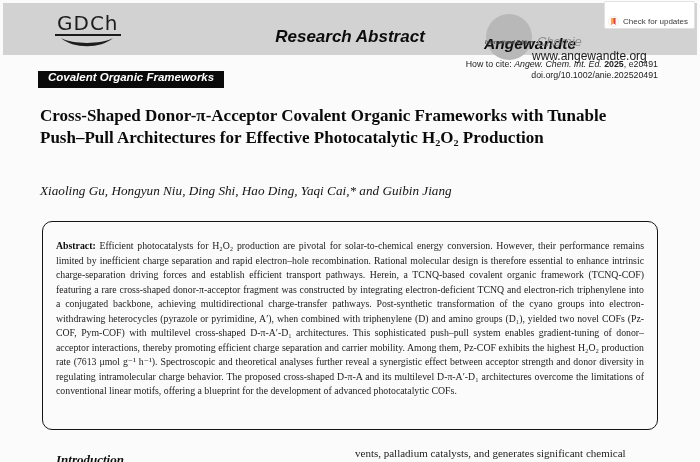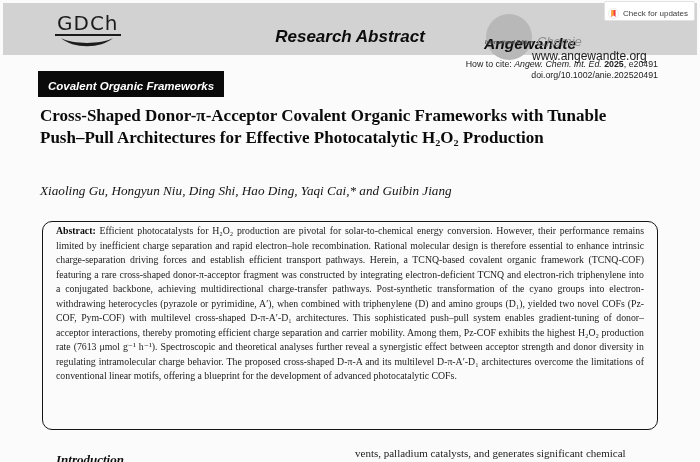--- a/index.html
+++ b/index.html
@@ -53,54 +53,54 @@
     font-style:italic;font-size:13px;color:#8f8f8f;white-space:nowrap;
   }
   .angw-url{
     position:absolute;left:48px;top:37px;
     font-family:"Liberation Sans","DejaVu Sans",sans-serif;
     font-size:12px;color:#1a1a1a;white-space:nowrap;
   }
   .check-badge{
     position:absolute;right:5px;top:1px;height:14px;
     background:#ffffff;border:1px solid #e2e2e2;border-radius:2px;
-    display:flex;align-items:center;gap:4px;padding:4px 6px 0 3px;
+    display:flex;align-items:center;gap:4px;padding:12px 6px 0 3px;
     font-family:"Liberation Sans","DejaVu Sans",sans-serif;
     font-size:8px;color:#3c3c3c;cursor:pointer;
   }
   
   .cite{
     position:absolute;right:42px;top:59px;text-align:right;
     font-family:"Liberation Sans","DejaVu Sans",sans-serif;
     font-size:8.8px;line-height:10.5px;color:#222;
   }
   .cite .j{font-style:italic;}
   .cite .y{font-weight:bold;}
   
   .topic{
     position:absolute;left:38px;top:71px;background:#0a0a0a;color:#ffffff;
     font-family:"Liberation Sans","DejaVu Sans",sans-serif;
     font-weight:bold;font-style:italic;font-size:11.5px;
-    padding:9px 10px 5px 10px;
+    padding:0 10px 5px 10px;
     text-align:center;
   }
   
   .title{
     position:absolute;left:40px;top:105px;width:600px;
     font-weight:bold;font-size:17px;line-height:1.28;color:#0b0b0b;
   }
   .authors{
     position:absolute;left:40px;top:183px;width:620px;
     font-style:italic;font-size:13.2px;color:#141414;
   }
   
   .abs-box{
     position:absolute;left:42px;top:221px;width:616px;height:209px;
     box-sizing:border-box;border:1.6px solid #151515;border-radius:10px;
-    padding:2px 13px;
+    padding:17px 13px;
     font-size:9.8px;line-height:14.55px;text-align:justify;color:#1b1b1b;
   }
   .abs-box b{color:#0c0c0c;}
   
   .intro-h{
     position:absolute;left:56px;top:452px;
     font-weight:bold;font-style:italic;font-size:13px;color:#101010;
     white-space:nowrap;
   }
   .col-frag{

